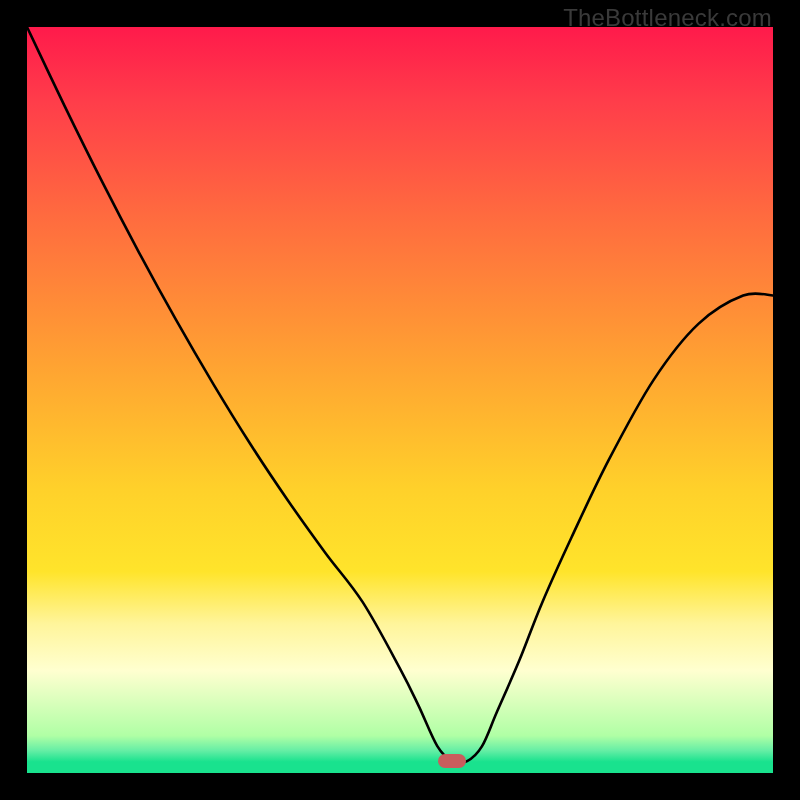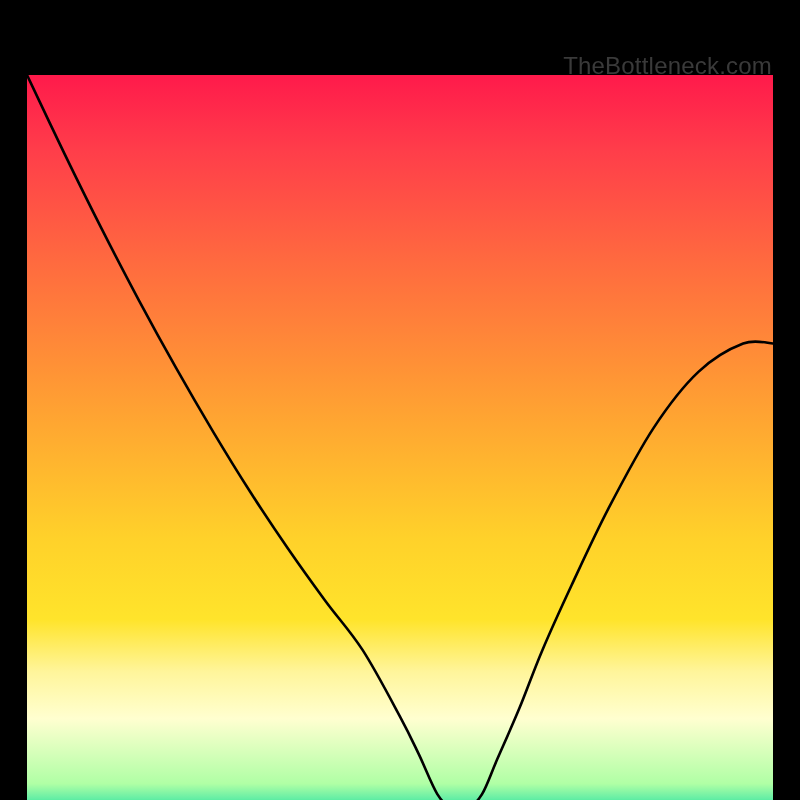--- a/index.html
+++ b/index.html
@@ -10,21 +10,20 @@
     background: #000;
     overflow: hidden;
   }
   .chart-frame {
     position: absolute;
     left: 0;
     top: 0;
     width: 800px;
     height: 720px;
     background: #000;
-    margin-top: 48px;
   }
   .plot-area {
     position: absolute;
     left: 27px;
     top: 27px;
     width: 746px;
     height: 746px;
     overflow: hidden;
   }
   .gradient-bg {

